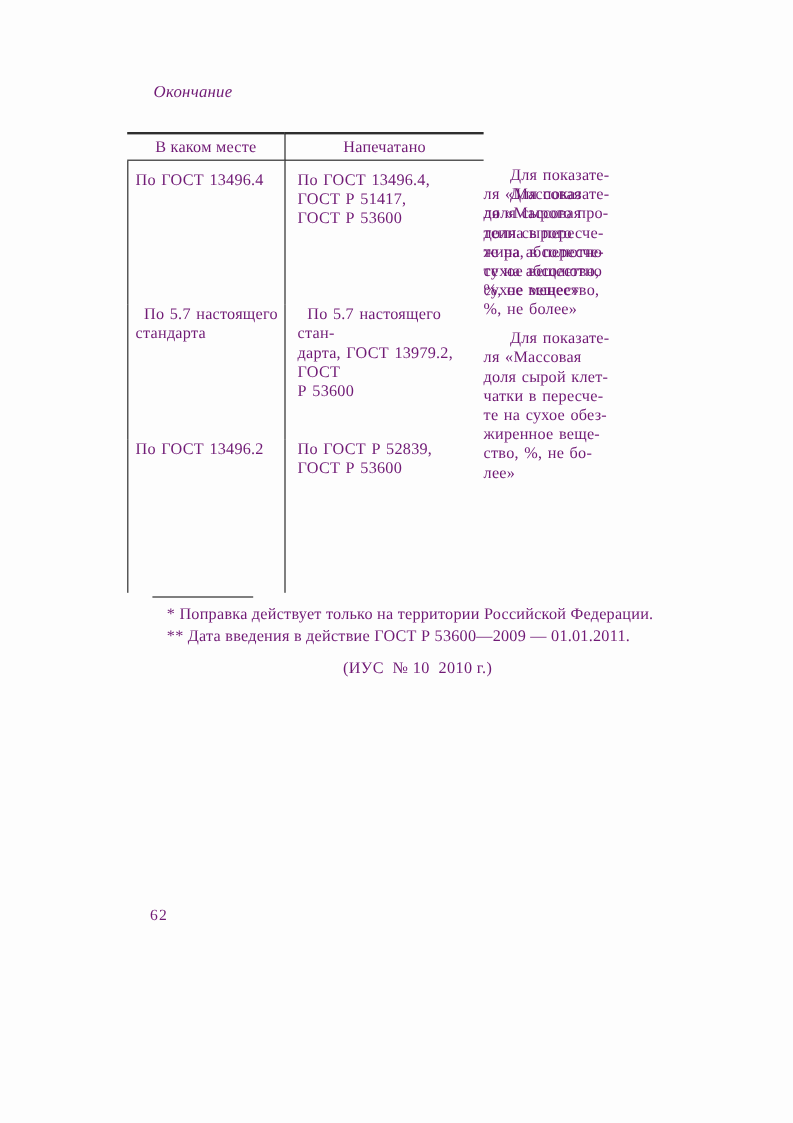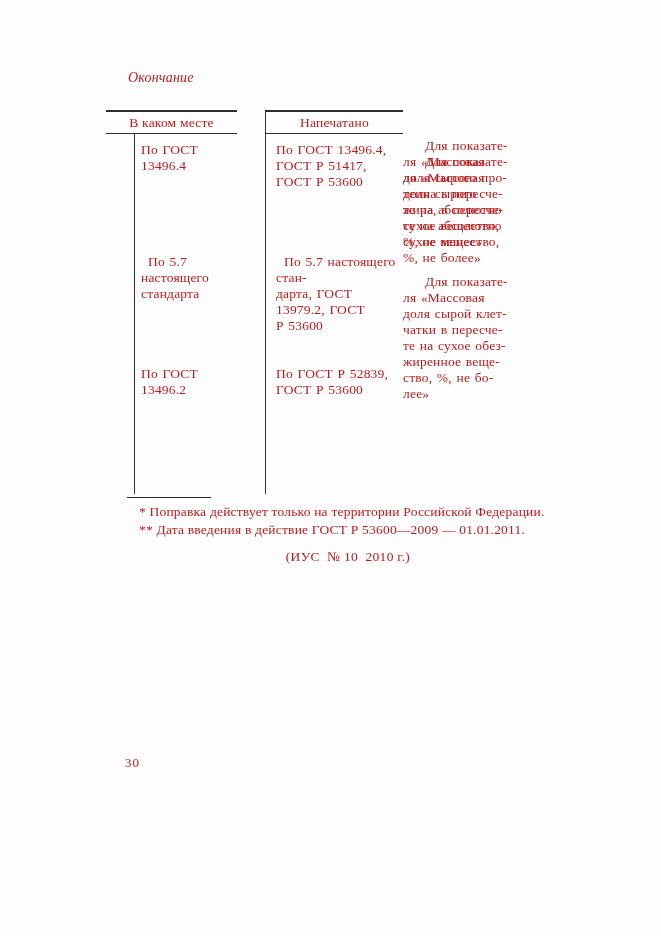--- a/index.html
+++ b/index.html
@@ -6,21 +6,21 @@
     margin: 0;
     padding: 0;
     background: #fdfdfd;
   }
   .page {
     position: relative;
     width: 661px;
     height: 936px;
     background: #fdfdfd;
     font-family: "Liberation Serif", "DejaVu Serif", serif;
-    color: #b91c1c;
+    color: #701a75;
     overflow: hidden;
   }
 
   .running-title {
     position: absolute;
     left: 128px;
     top: 70px;
     font-style: italic;
     font-size: 14px;
     letter-spacing: 0.2px;
@@ -39,21 +39,21 @@
   }
   .th {
     border-top: 2px solid #2e2e2e;
     border-bottom: 1px solid #2e2e2e;
     display: flex;
     align-items: center;
     justify-content: center;
     font-size: 13.5px;
     letter-spacing: 0.2px;
   }
-  .c2, .c3 { border-left: 1px solid #2e2e2e; margin-left: 28px; }
+  .c2, .c3 { border-left: 1px solid #2e2e2e; }
   .td {
     white-space: pre-line;
     letter-spacing: 0.2px;
     word-spacing: 1px;
   }
   .rowfirst { padding-top: 8px; }
   .td.c1 { padding-right: 5px; text-indent: 22px; margin-top: 20px; }
   .td.c2 { padding-left: 6px; }
   .td.c3 { padding-left: 10px; padding-right: 2px; }
   .td.indent7  { text-indent: 7px; }
@@ -150,15 +150,15 @@
 
   <div class="fn-rule"></div>
 
   <div class="footnotes">
     <p class="footnote">* Поправка действует только на территории Российской Федерации.</p>
     <p class="footnote">** Дата введения в действие ГОСТ Р 53600—2009 — 01.01.2011.</p>
   </div>
 
   <div class="ius">(ИУС  № 10  2010 г.)</div>
 
-  <div class="page-number">30</div>
+  <div class="page-number">62</div>
 
 </div>
 
 </body></html>

